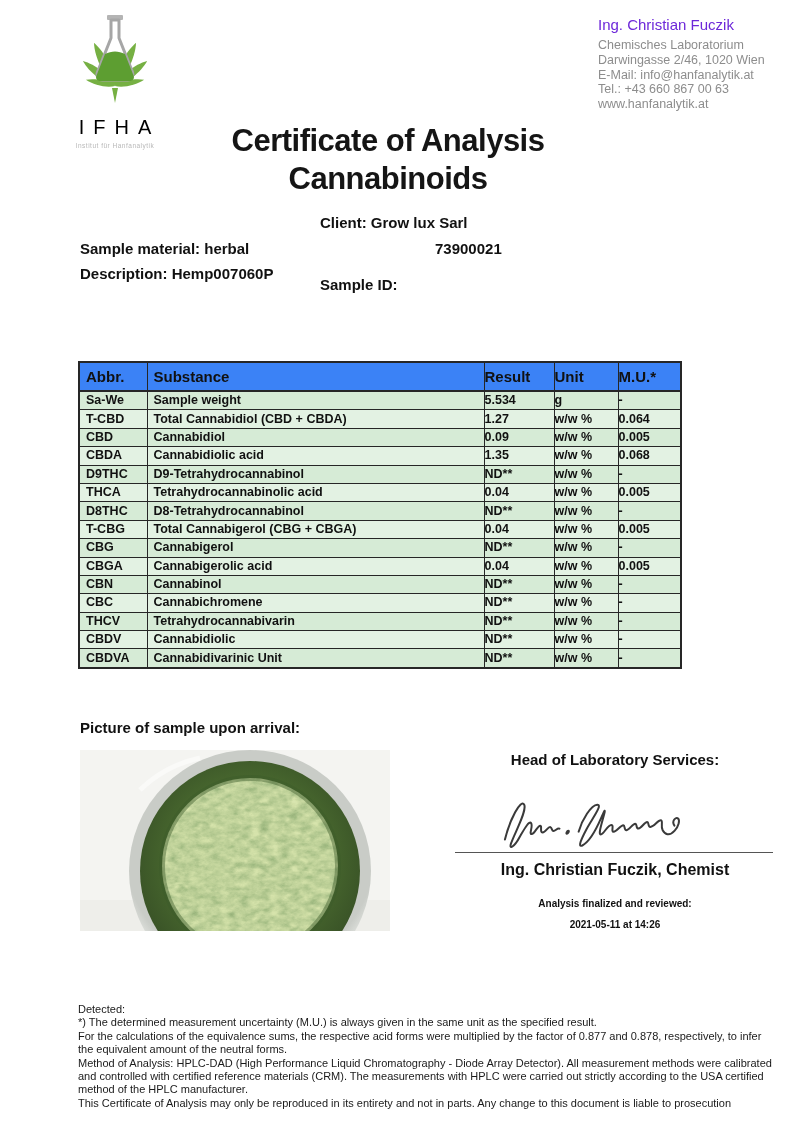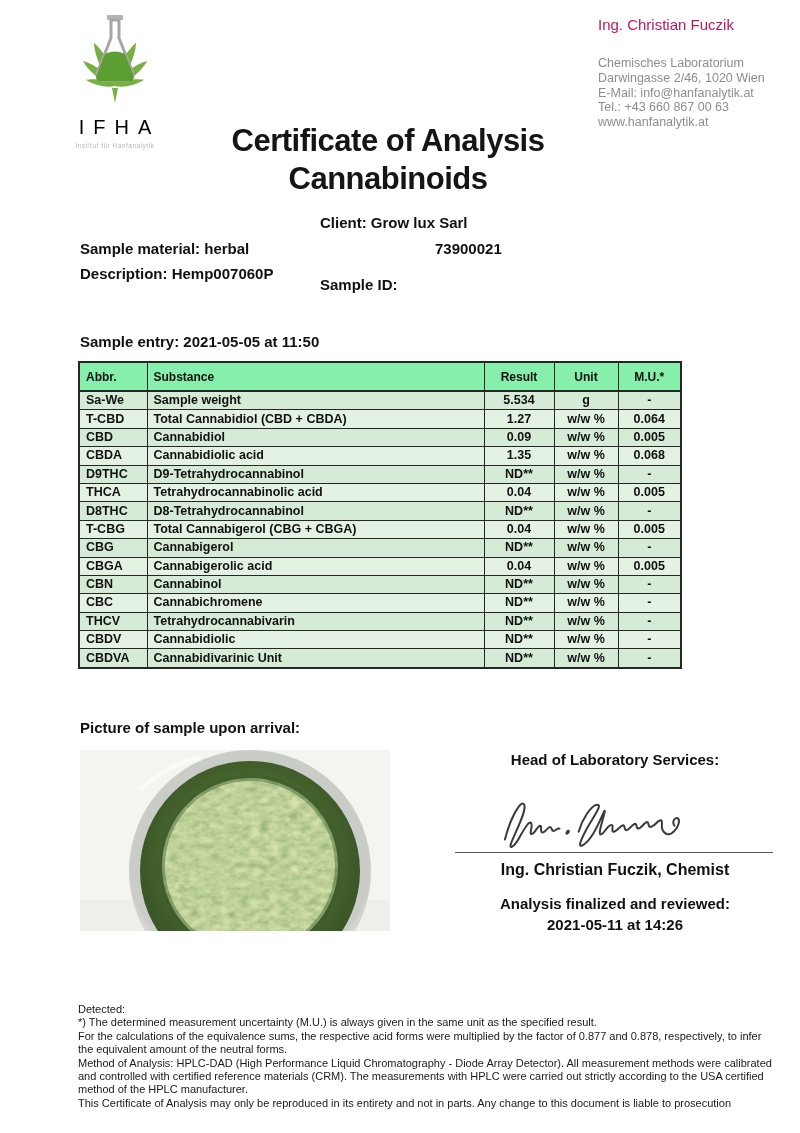--- a/index.html
+++ b/index.html
@@ -10,51 +10,51 @@
   }
   .abs{position:absolute;}
 
   
   .logo-wrap{left:40px;top:10px;width:150px;text-align:center;}
   .logo-acronym{font-size:20px;letter-spacing:9px;color:#000000;margin-top:2px;padding-left:9px;}
   .logo-sub{font-size:6.5px;color:#b8b8b8;letter-spacing:.5px;margin-top:3px;}
 
   
   .contact{left:598px;top:16px;width:195px;}
-  .contact-name{font-size:15px;color:#be185d;margin:0 0 23px 0;}
+  .contact-name{font-size:15px;color:#6d28d9;margin:0 0 5px 0;}
   .contact-line{font-size:12.5px;color:#8d8d8d;line-height:14.8px;margin:0;}
 
   
   .title{left:80px;top:122px;width:616px;text-align:center;font-weight:700;
          font-size:31px;line-height:38px;color:#151515;letter-spacing:-.5px;}
 
   
   .meta{font-size:15px;font-weight:700;color:#111;white-space:nowrap;}
 
   
   table.coa{border-collapse:collapse;table-layout:fixed;width:602px;
             border:2px solid #262626;font-weight:700;}
-  table.coa th{background:#86efac;font-size:12px;height:27px;border:1px solid #262626;
+  table.coa th{background:#3b82f6;font-size:15px;height:27px;border:1px solid #262626;
                border-bottom:2px solid #262626;padding:0 0 0 6px;text-align:left;}
-  table.coa th.cc, table.coa td.cc{text-align:center;padding:0;}
+  table.coa th.cc, table.coa td.cc{padding:0;}
   table.coa td{font-size:12.5px;height:17.4px;line-height:15px;border:1px solid #262626;
                padding:0 0 0 6px;overflow:hidden;white-space:nowrap;}
   table.coa tbody tr:nth-child(odd) td{background:#d6ebd6;}
   table.coa tbody tr:nth-child(even) td{background:#e3f2e3;}
 
   
   .pic-caption{left:80px;top:719px;}
   .photo{left:80px;top:750px;width:310px;height:181px;}
 
   
   .sig-head{left:455px;top:751px;width:320px;text-align:center;font-size:15px;font-weight:700;}
   .sig-svg{left:490px;top:786px;}
   .sig-line{left:455px;top:852px;width:318px;height:0;border-top:1.5px solid #555;}
   .sig-name{left:455px;top:861px;width:320px;text-align:center;font-size:16px;font-weight:700;}
-  .sig-final{left:455px;top:893px;width:320px;text-align:center;font-size:15px;font-weight:700;line-height:21px;}
+  .sig-final{left:455px;top:893px;width:320px;text-align:center;font-size:10px;font-weight:700;line-height:21px;}
 
   
   .footnotes{left:78px;top:1003px;width:697px;font-size:11px;line-height:13.4px;color:#1a1a1a;}
   .footnotes p{margin:0;}
 </style>
 </head>
 <body>
 
 <div class="page">
 
@@ -92,21 +92,20 @@
   <div class="abs title">
     <div>Certificate of Analysis</div>
     <div>Cannabinoids</div>
   </div>
 
   <div class="abs meta" style="left:320px;top:214px;">Client: Grow lux Sarl</div>
   <div class="abs meta" style="left:80px;top:240px;">Sample material: herbal</div>
   <div class="abs meta" style="left:320px;top:240px;margin-top:36px;">Sample ID:</div>
   <div class="abs meta" style="left:435px;top:240px;">73900021</div>
   <div class="abs meta" style="left:80px;top:265px;">Description: Hemp007060P</div>
-  <div class="abs meta" style="left:80px;top:333px;">Sample entry: 2021-05-05 at 11:50</div>
 
   <table class="coa abs" id="coa-table" style="left:78px;top:361px;">
     <colgroup>
       <col style="width:68px">
         <col style="width:337px">
         <col style="width:70px">
         <col style="width:64px">
         <col style="width:63px">
     </colgroup>
     <thead>

